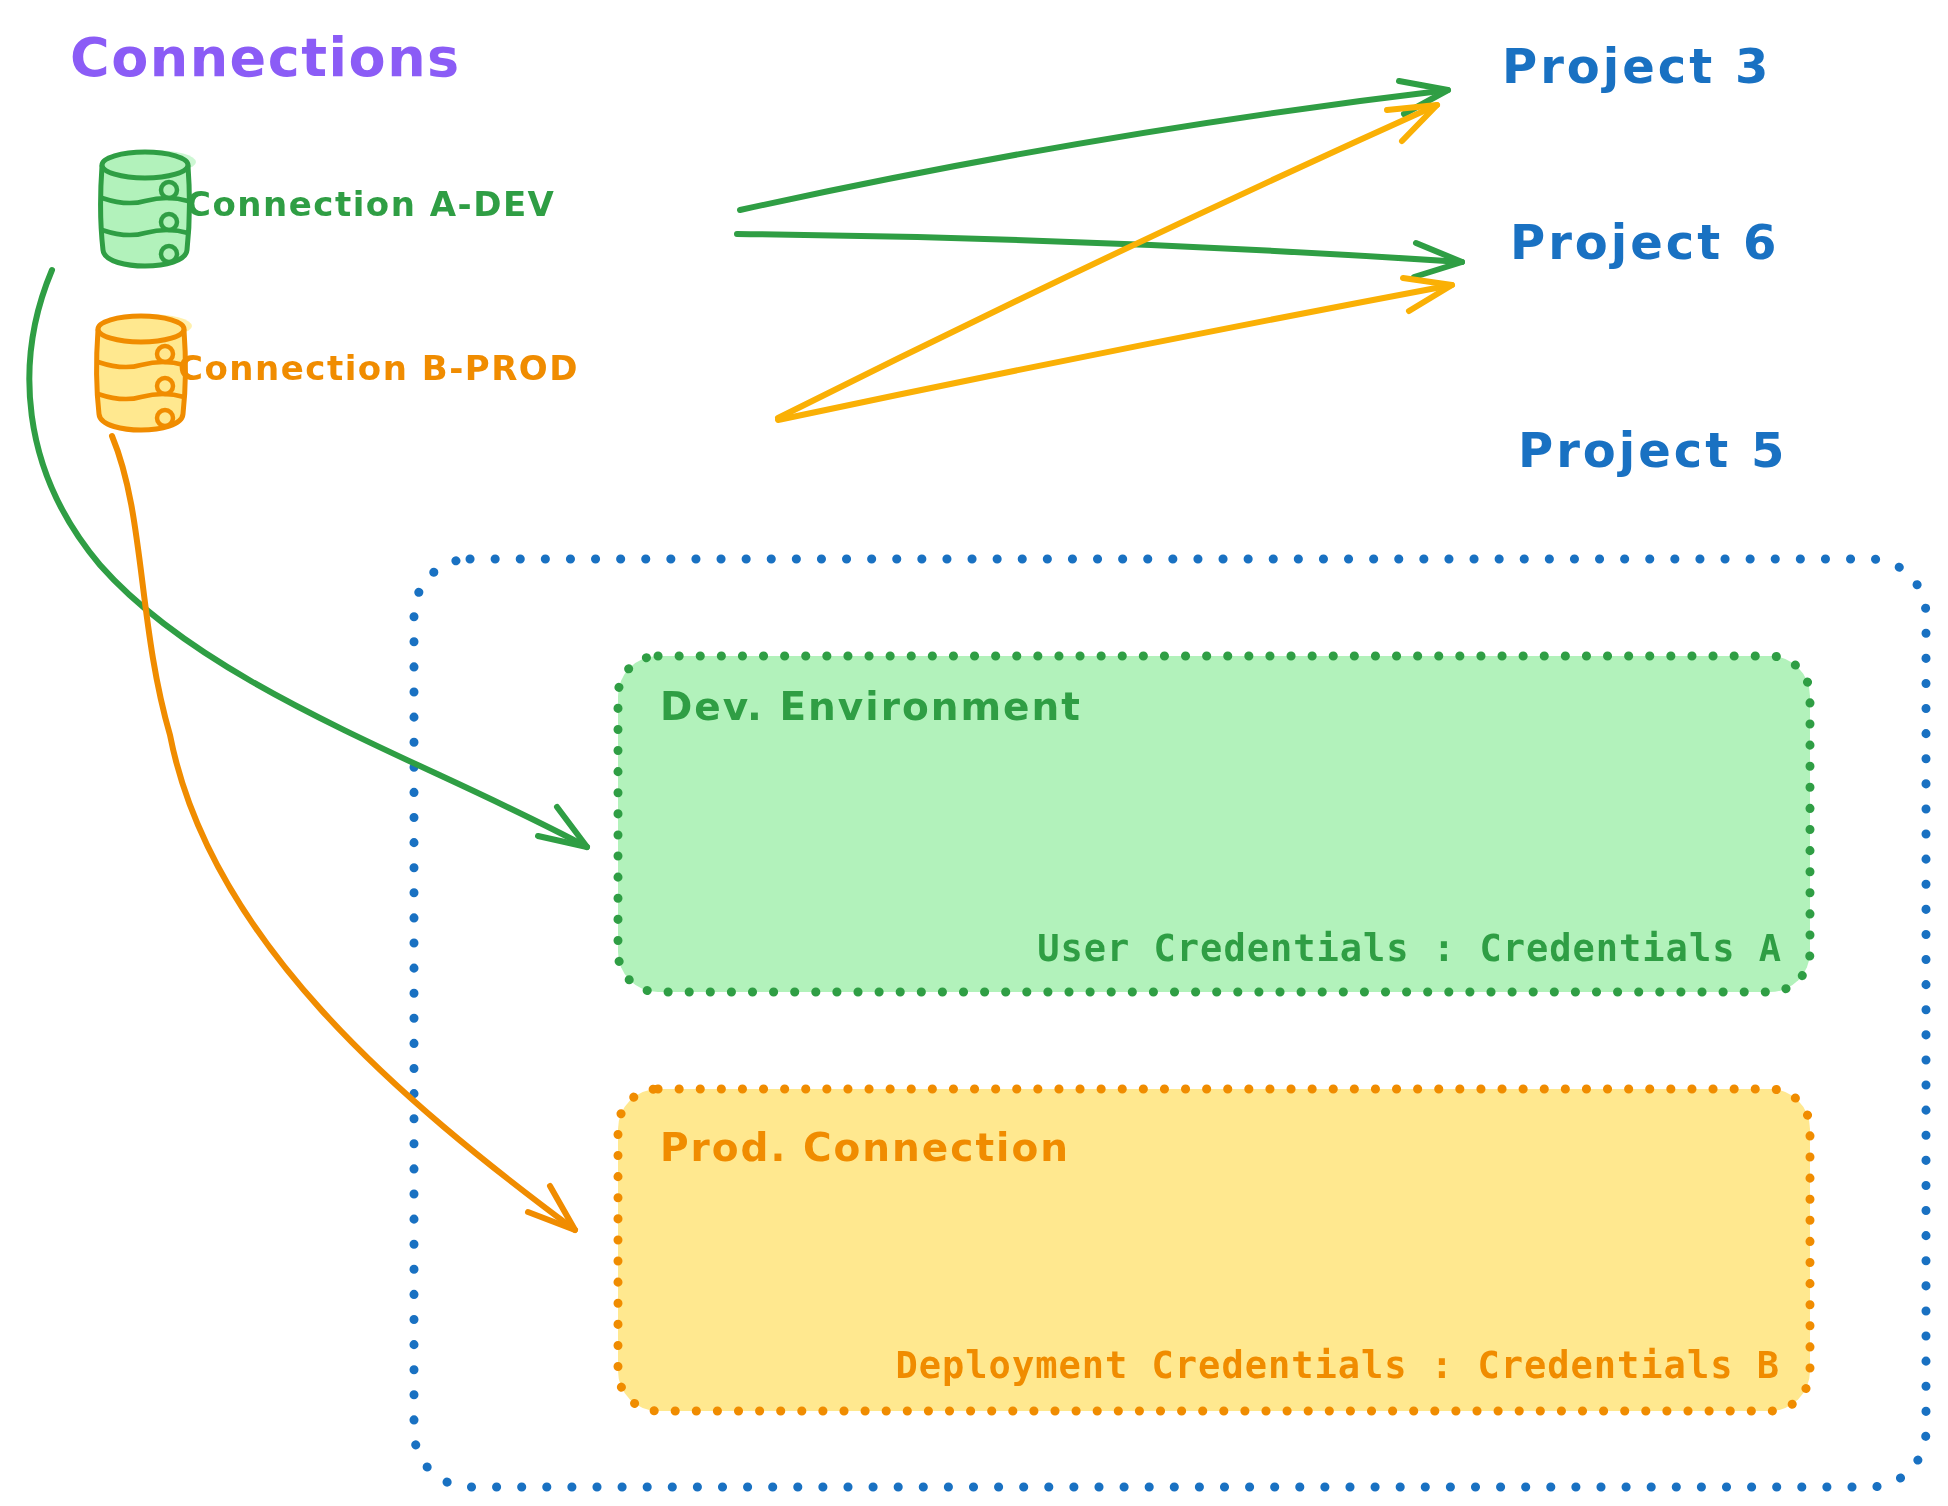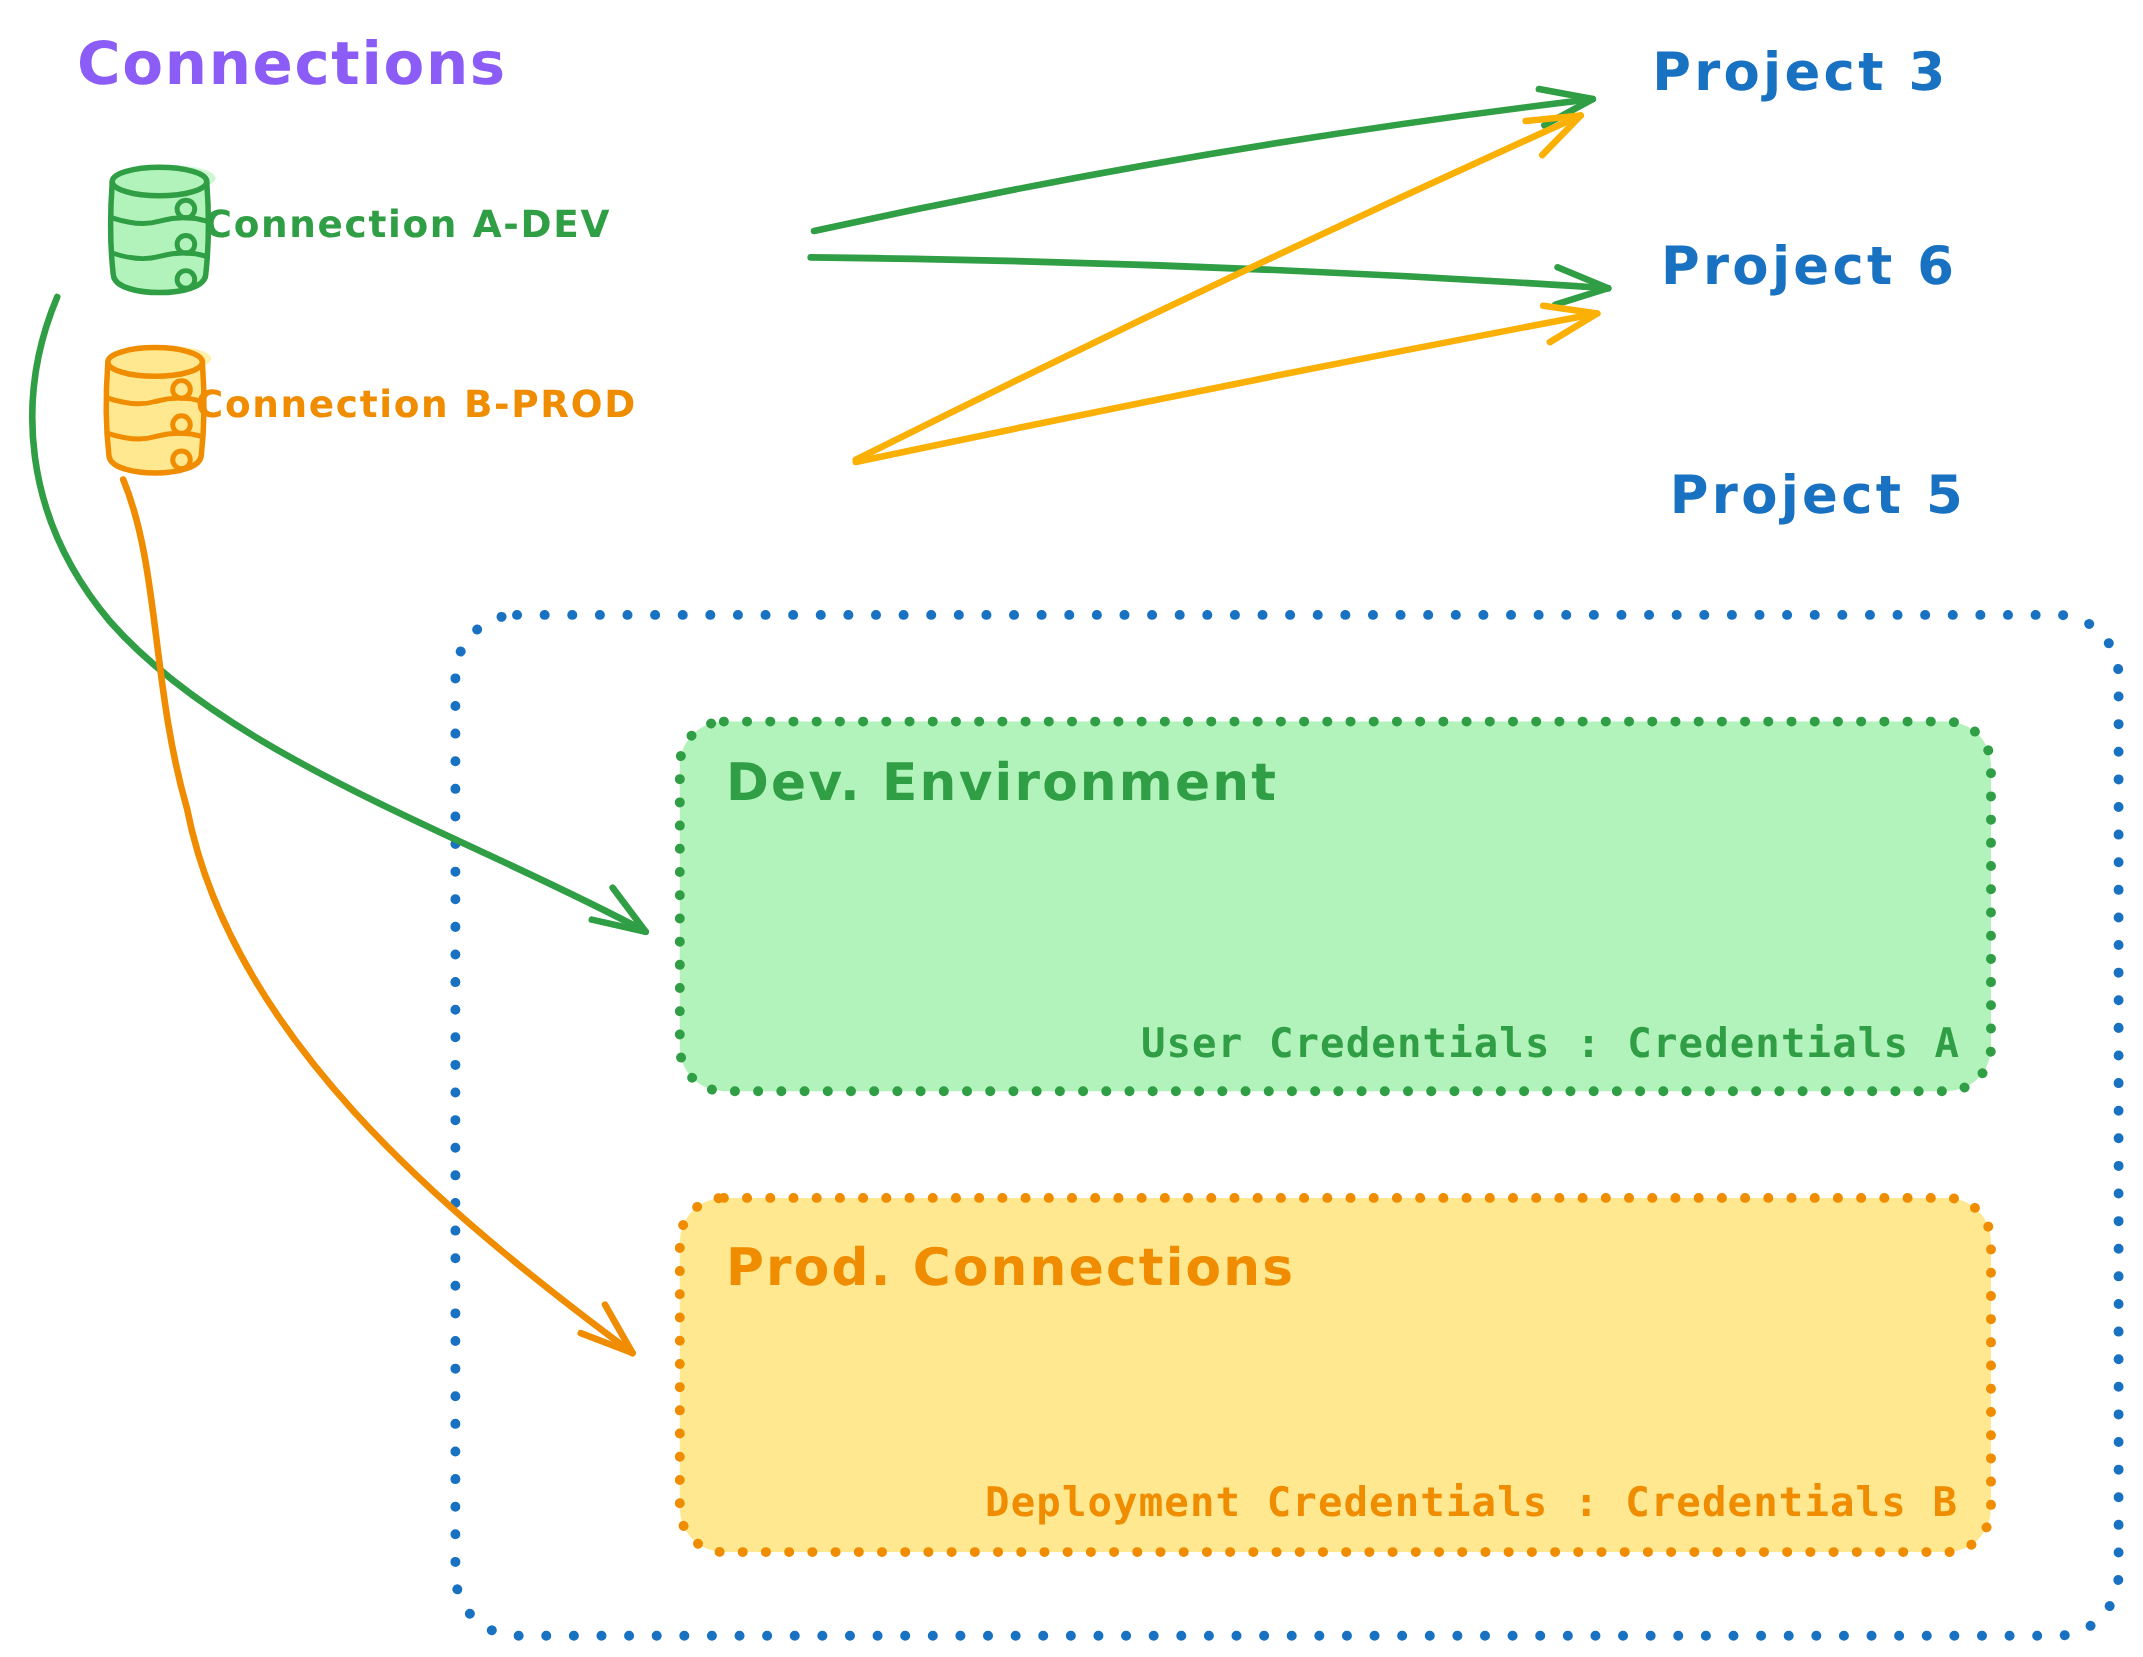--- a/index.html
+++ b/index.html
@@ -8,21 +8,21 @@
   .stage{position:absolute;inset:0;width:1948px;height:1506px;}
   .abs{position:absolute;}
   .hand{font-weight:700;letter-spacing:1.5px;white-space:nowrap;line-height:1.1;}
   .title{font-size:54px;color:#8b5cf6;}
   .conn-label{font-size:34px;}
   .conn-label.green{color:#2f9e44;}
   .conn-label.orange{color:#f08c00;}
   .project-label{font-size:48px;color:#1971c2;letter-spacing:3px;}
   .env-box{position:absolute;}
   .env-box svg.frame{position:absolute;left:0;top:0;}
-  .env-title{position:absolute;left:48px;font-size:47px;letter-spacing:2px;}
+  .env-title{position:absolute;left:48px;font-size:39px;letter-spacing:2px;}
   .env-creds{position:absolute;font-family:"DejaVu Sans Mono",monospace;
              font-weight:700;font-size:37px;letter-spacing:1px;white-space:nowrap;margin-top:17px;}
   .green-text{color:#2f9e44;}
   .orange-text{color:#f08c00;}
   svg{display:block;}
   .arrows{position:absolute;left:0;top:0;pointer-events:none;}
 </style>
 </head>
 <body>
 
@@ -68,21 +68,21 @@
       <rect x="6" y="6" width="1192" height="336" rx="40" fill="#b2f2bb" stroke="#2f9e44" stroke-width="9" stroke-linecap="round" stroke-dasharray="0.1 21"></rect>
     </svg>
     <div class="env-title hand green-text" style="top:36px;">Dev. Environment</div>
     <div class="env-creds green-text" style="right:34px;bottom:28px;">User Credentials : Credentials A</div>
   </div>
 
   <div class="env-box" style="left:612px;top:1083px;width:1204px;height:334px;">
     <svg class="frame" width="1204" height="334" viewBox="0 0 1204 334">
       <rect x="6" y="6" width="1192" height="322" rx="40" fill="#ffe88f" stroke="#f08c00" stroke-width="9" stroke-linecap="round" stroke-dasharray="0.1 21"></rect>
     </svg>
-    <div class="env-title hand orange-text" style="top:44px;">Prod. Connections</div>
+    <div class="env-title hand orange-text" style="top:44px;">Prod. Connection</div>
     <div class="env-creds orange-text" style="right:36px;bottom:30px;">Deployment Credentials : Credentials B</div>
   </div>
 
   <svg class="arrows" width="1948" height="1506" viewBox="0 0 1948 1506">
 
     <g fill="none" stroke="#2f9e44" stroke-width="6" stroke-linecap="round" stroke-linejoin="round">
       <path d="M740 210 Q1095 132 1448 90"></path>
       <path d="M1404 114 L1448 90 L1399 81"></path>
       <path d="M737 234 Q1100 238 1462 262"></path>
       <path d="M1414 277 L1462 262 L1416 243"></path>

